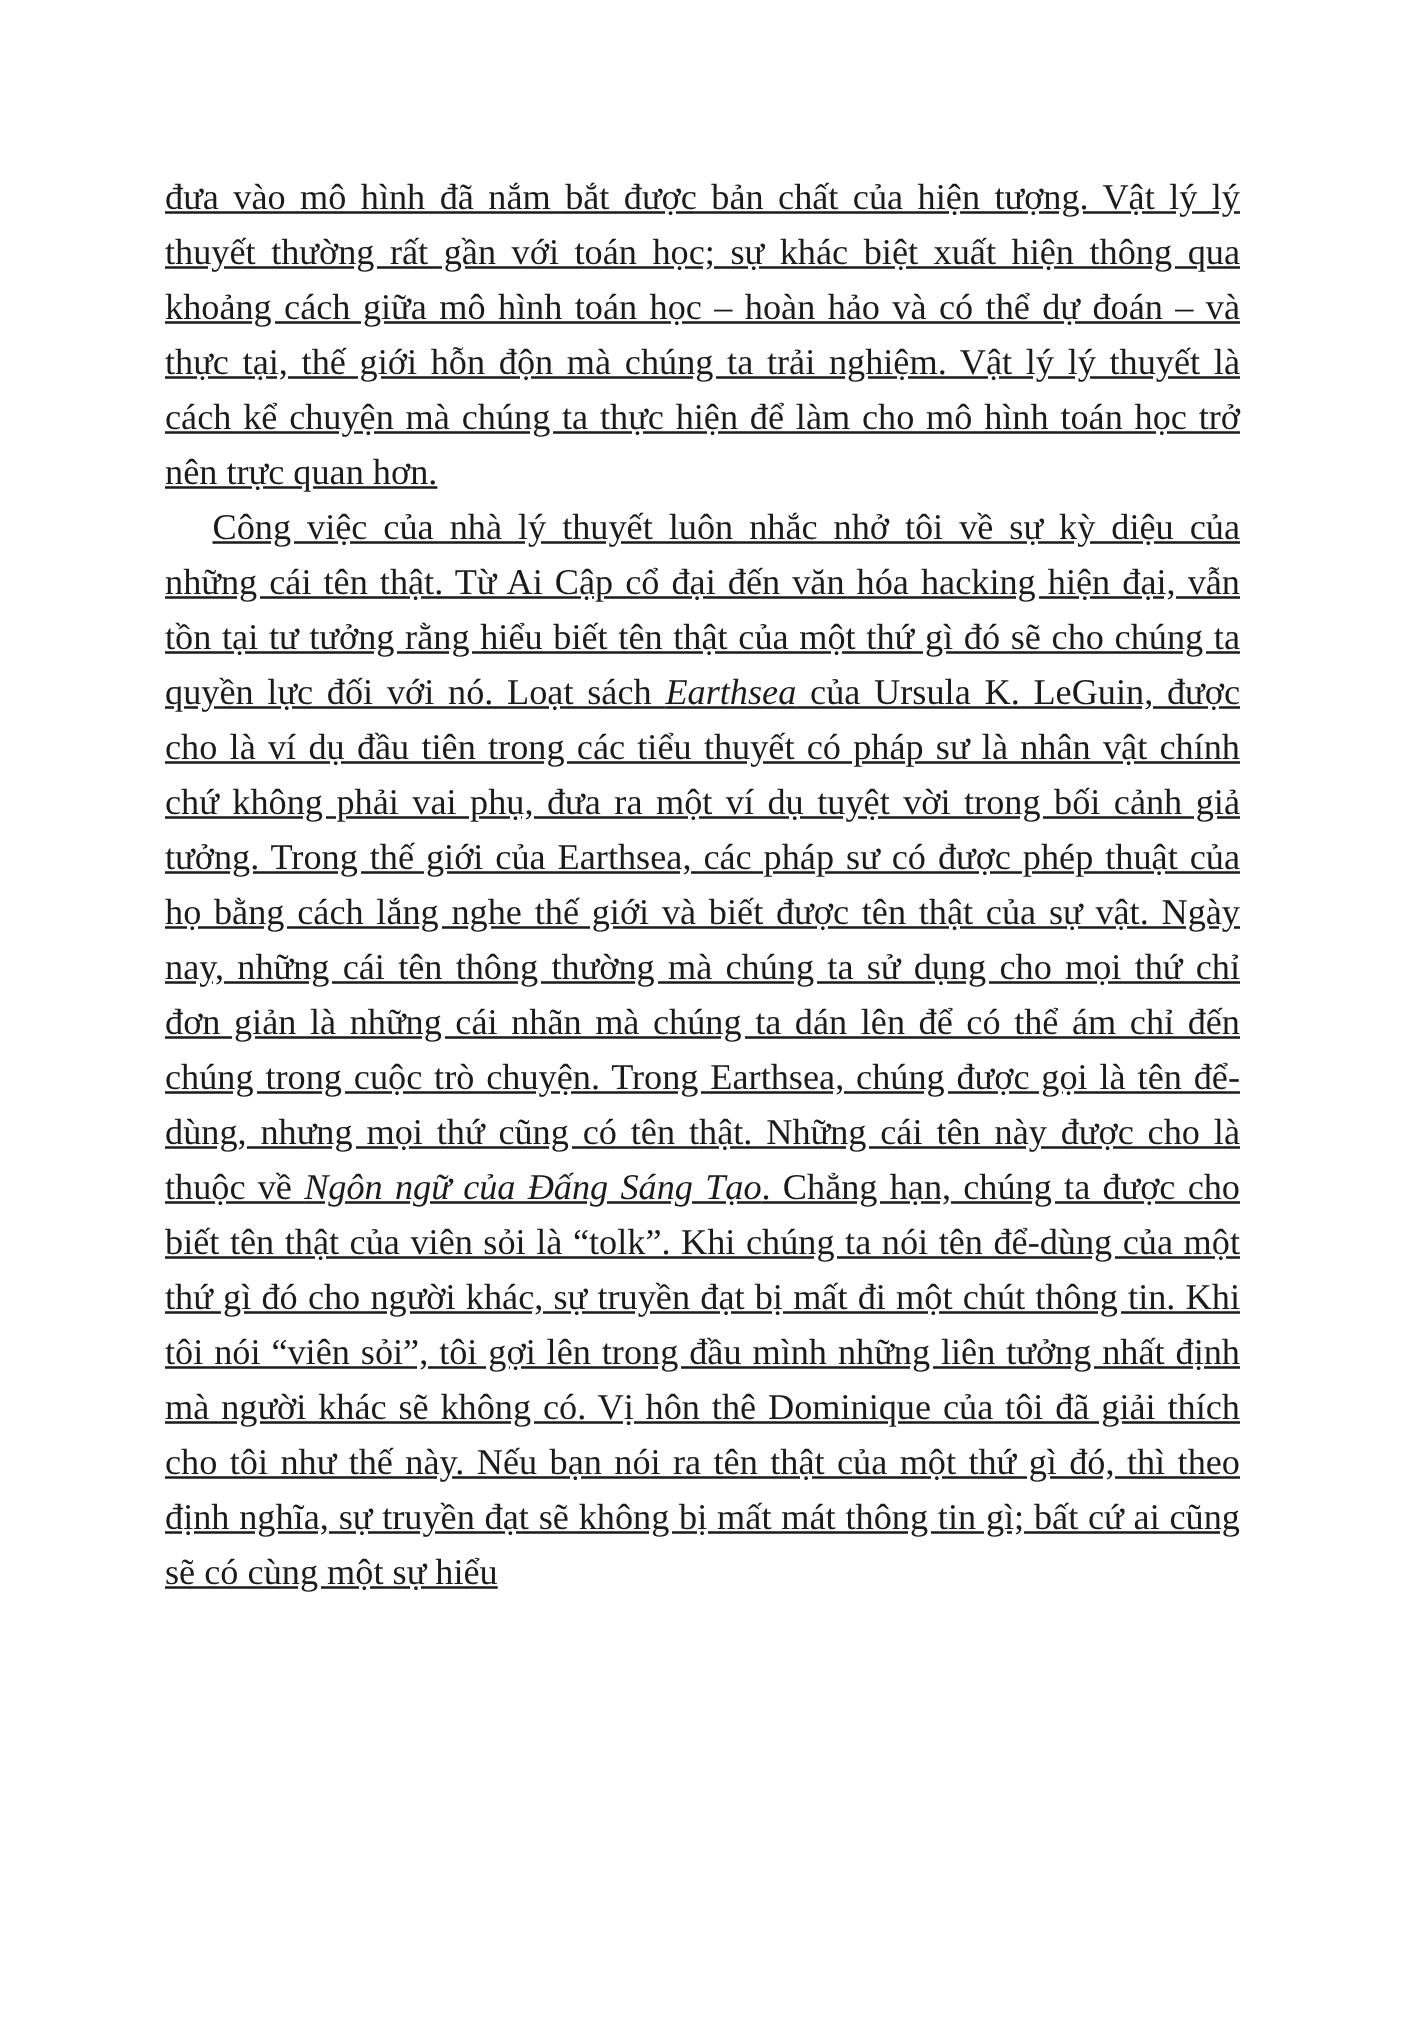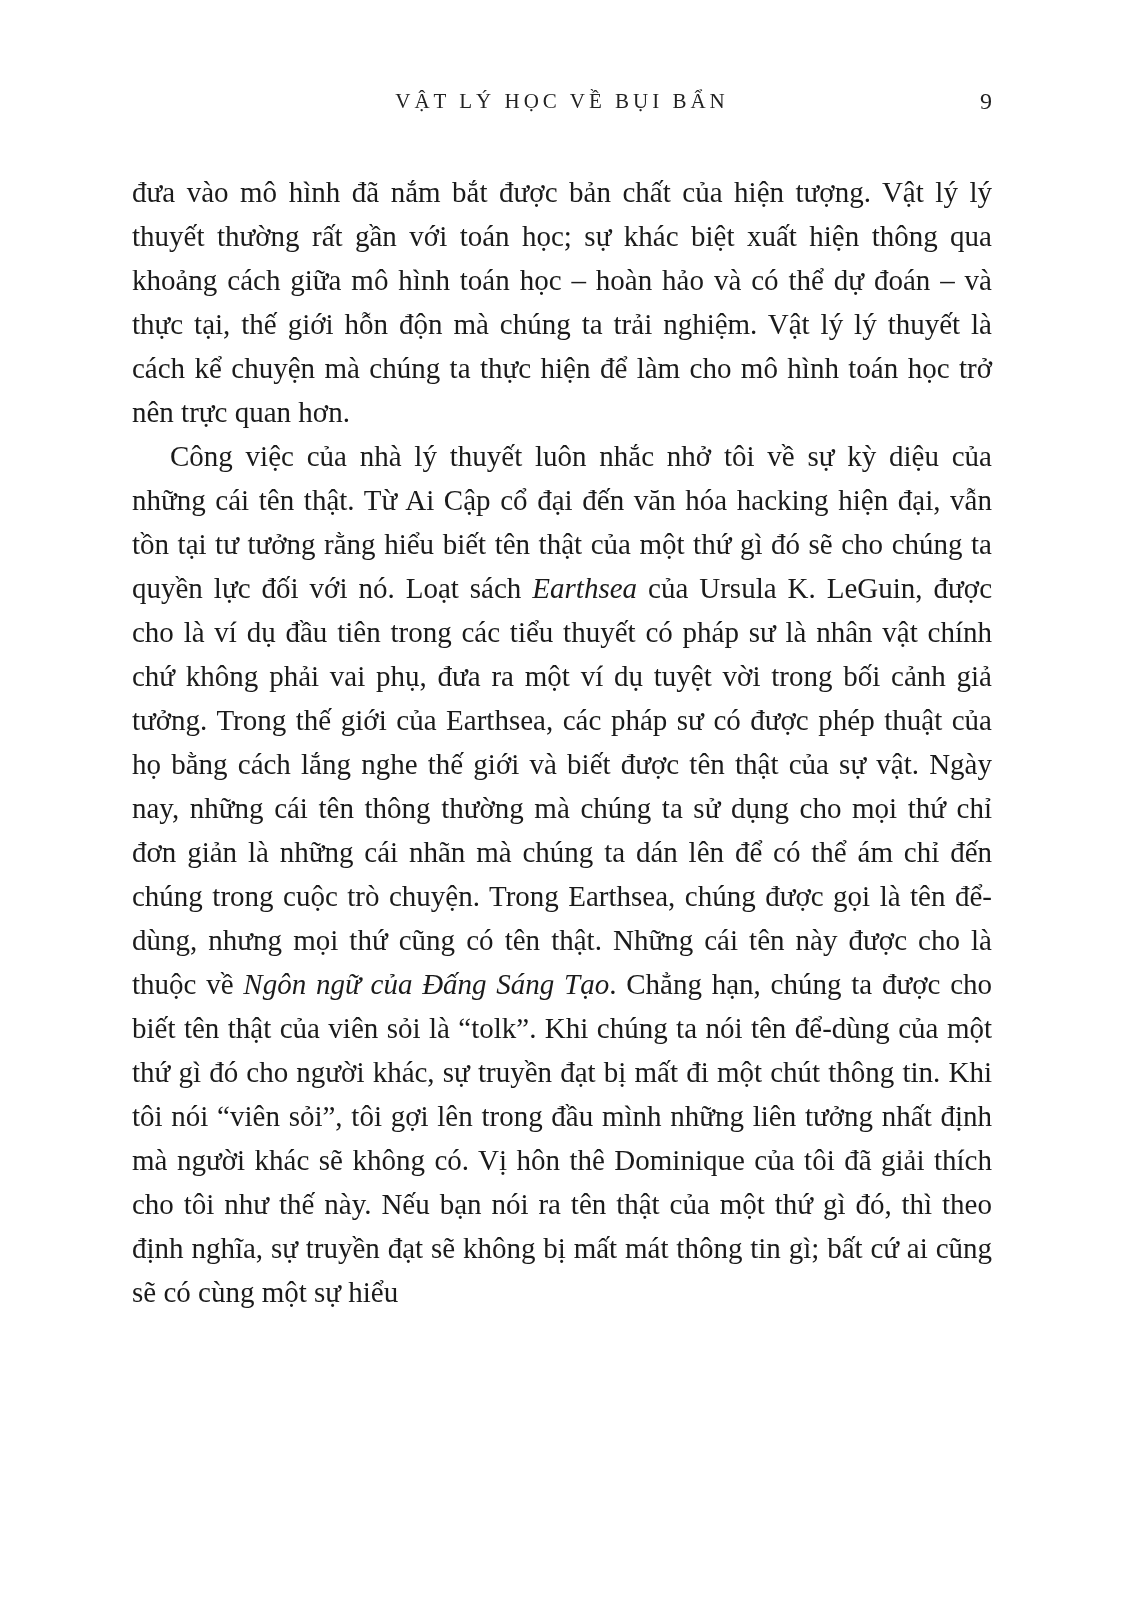--- a/index.html
+++ b/index.html
@@ -43,38 +43,35 @@
     line-height: 34px;
     color: #222222;
   }
   .body-text {
     margin-top: 52px;
     font-size: 29px;
     line-height: 44px;
     text-align: justify;
     text-justify: inter-word;
     color: #1b1b1b;
+    text-decoration: underline;
   }
   .body-text p {
     margin: 0;
     padding: 0;
   }
   .body-text p.indent {
     text-indent: 38px;
   }
   .body-text em {
     font-style: italic;
   }
 </style>
 </head>
 <body>
 
 <div class="book-page">
-  <header class="running-header">
-    <span class="rh-title">VẬT LÝ HỌC VỀ BỤI BẨN</span>
-    <span class="rh-pagenum">9</span>
-  </header>
 
   <main class="body-text">
       <p><span>đưa vào mô hình đã nắm bắt được bản chất của hiện tượng. Vật lý lý thuyết thường rất gần với toán học; sự khác biệt xuất hiện thông qua khoảng cách giữa mô hình toán học – hoàn hảo và có thể dự đoán – và thực tại, thế giới hỗn độn mà chúng ta trải nghiệm. Vật lý lý thuyết là cách kể chuyện mà chúng ta thực hiện để làm cho mô hình toán học trở nên trực quan hơn.</span></p>
       <p class="indent"><span>Công việc của nhà lý thuyết luôn nhắc nhở tôi về sự kỳ diệu của những cái tên thật. Từ Ai Cập cổ đại đến văn hóa hacking hiện đại, vẫn tồn tại tư tưởng rằng hiểu biết tên thật của một thứ gì đó sẽ cho chúng ta quyền lực đối với nó. Loạt sách </span><em>Earthsea</em><span> của Ursula K. LeGuin, được cho là ví dụ đầu tiên trong các tiểu thuyết có pháp sư là nhân vật chính chứ không phải vai phụ, đưa ra một ví dụ tuyệt vời trong bối cảnh giả tưởng. Trong thế giới của Earthsea, các pháp sư có được phép thuật của họ bằng cách lắng nghe thế giới và biết được tên thật của sự vật. Ngày nay, những cái tên thông thường mà chúng ta sử dụng cho mọi thứ chỉ đơn giản là những cái nhãn mà chúng ta dán lên để có thể ám chỉ đến chúng trong cuộc trò chuyện. Trong Earthsea, chúng được gọi là tên để-dùng, nhưng mọi thứ cũng có tên thật. Những cái tên này được cho là thuộc về </span><em>Ngôn ngữ của Đấng Sáng Tạo</em><span>. Chẳng hạn, chúng ta được cho biết tên thật của viên sỏi là “tolk”. Khi chúng ta nói tên để-dùng của một thứ gì đó cho người khác, sự truyền đạt bị mất đi một chút thông tin. Khi tôi nói “viên sỏi”, tôi gợi lên trong đầu mình những liên tưởng nhất định mà người khác sẽ không có. Vị hôn thê Dominique của tôi đã giải thích cho tôi như thế này. Nếu bạn nói ra tên thật của một thứ gì đó, thì theo định nghĩa, sự truyền đạt sẽ không bị mất mát thông tin gì; bất cứ ai cũng sẽ có cùng một sự hiểu</span></p>
     </main>
 </div>
 
 </body></html>

